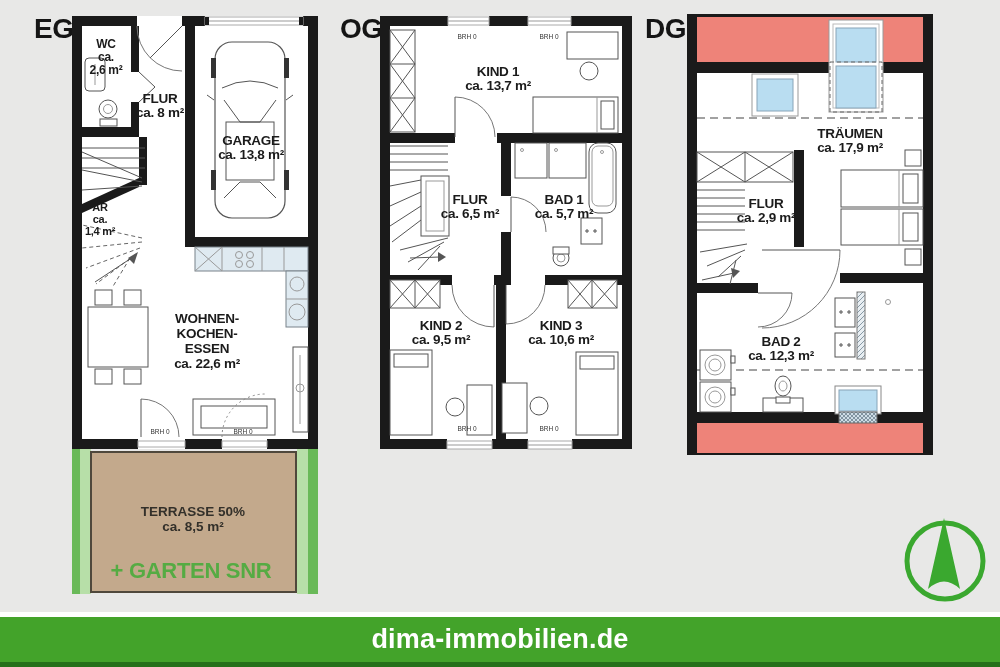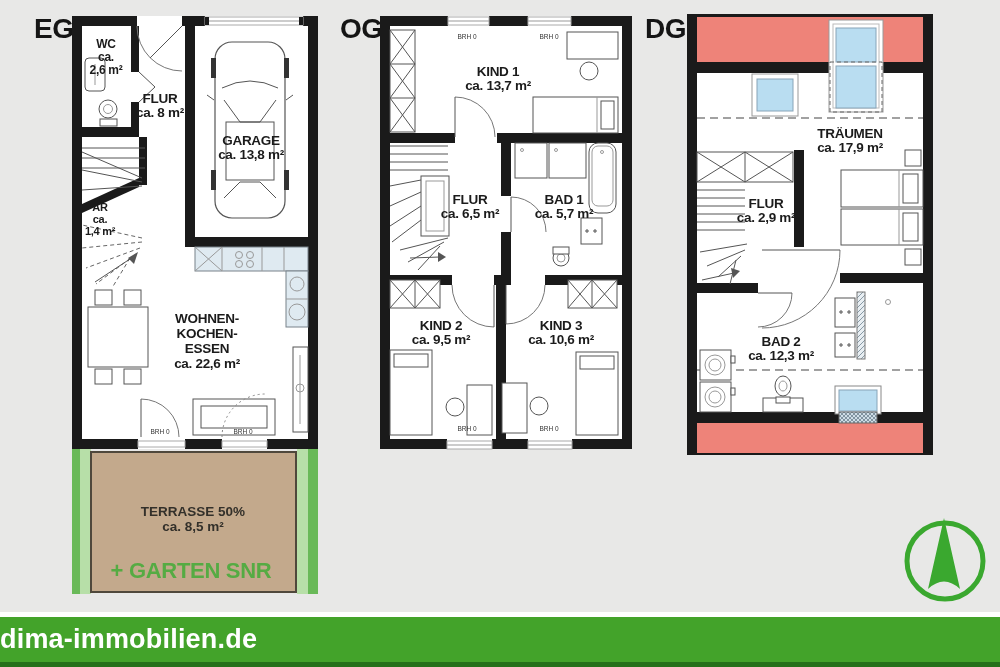--- a/index.html
+++ b/index.html
@@ -31,21 +31,21 @@
   .tinytxt{font-size:6.5px;fill:#333;text-anchor:middle;}
   .terrtxt{font-weight:bold;font-size:13.5px;fill:#33302a;text-anchor:middle;}
   .gartentxt{font-weight:bold;font-size:22px;fill:#55ab43;text-anchor:middle;letter-spacing:-0.3px;}
   .compass{stroke:#3aa82f;stroke-width:5;fill:none;}
   .needle{fill:#3aa82f;}
   
   .footer-sep{position:absolute;left:0;top:612px;width:1000px;height:5px;background:#ffffff;}
   .footer{
     position:absolute;left:0;top:617px;width:1000px;height:45px;
     background:#43a32a;border-bottom:5px solid #25701a;
-    display:flex;align-items:center;
+    display:flex;align-items:center;justify-content:center;
   }
   .footer span{color:#fff;font-size:27px;font-weight:bold;letter-spacing:0.2px;}
 </style>
 </head>
 <body>
 
 <div class="stage">
 <svg width="1000" height="612" viewBox="0 0 1000 612">
   <defs>
     <pattern id="hatch" width="5" height="5" patternUnits="userSpaceOnUse">

